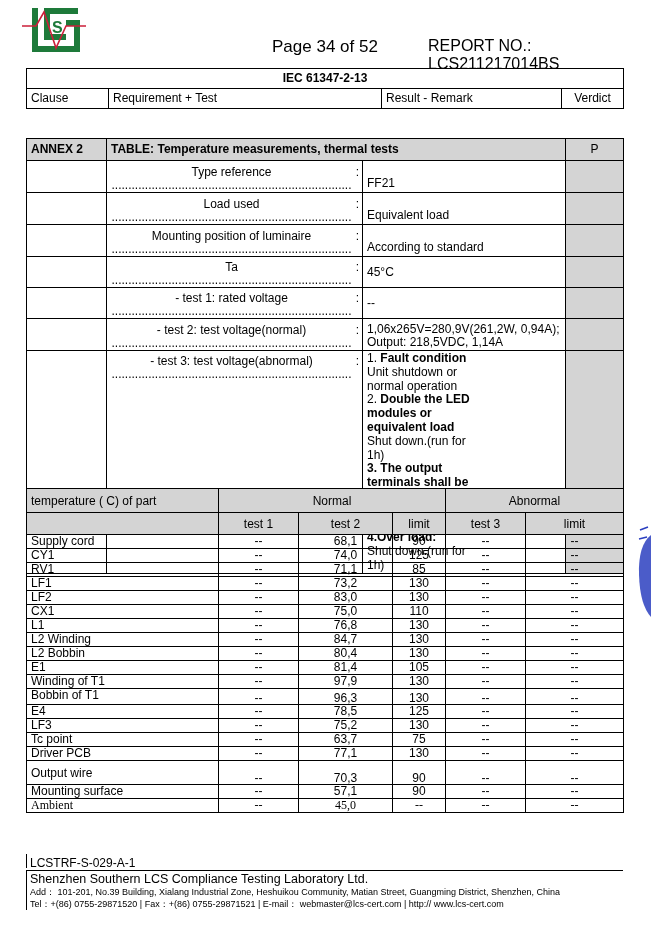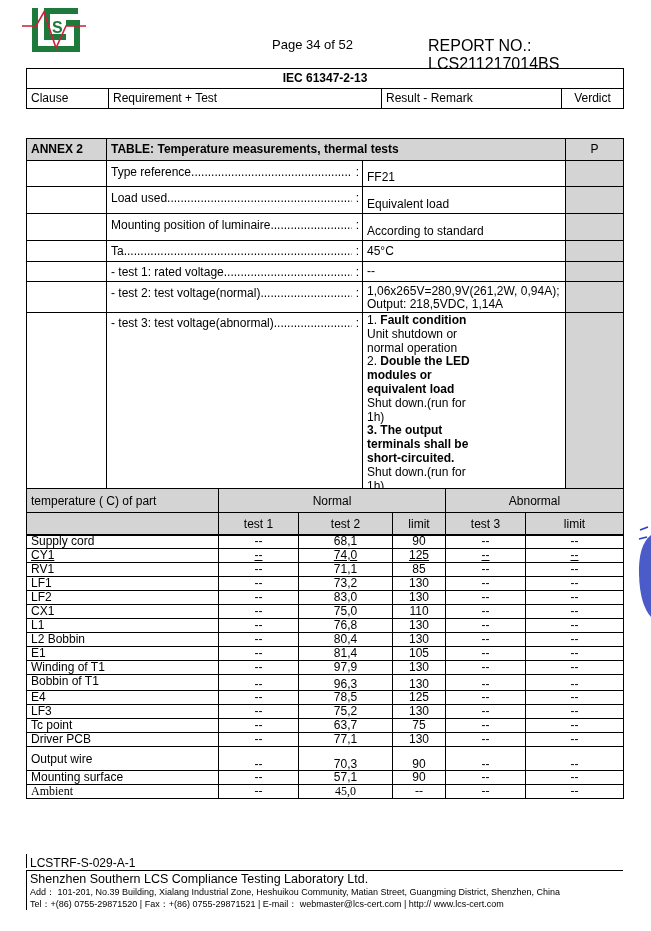--- a/index.html
+++ b/index.html
@@ -1,34 +1,34 @@
 <!DOCTYPE html>
 <html><head>
 <meta charset="utf-8">
 <style>
   html, body { margin: 0; padding: 0; background: #ffffff; }
   body { width: 651px; height: 931px; position: relative; overflow: hidden;
          font-family: "Liberation Sans", sans-serif; color: #000; font-size: 12px; }
   .abs { position: absolute; }
   #logo { left: 22px; top: 6px; width: 66px; height: 50px; }
-  #page-num { left: 272px; top: 37px; font-size: 13px; }
+  #page-num { left: 272px; top: 37px; font-size: 17px; }
   #report-no { left: 428px; top: 37px; font-size: 16px; }
 
   table { border-collapse: collapse; table-layout: fixed; }
   td { border: 1px solid #000; padding: 0 4px; vertical-align: top; font-size: 12px; line-height: 13px; }
 
   #hdr-table { left: 26px; top: 68px; width: 597px; }
   #hdr-table td { height: 19px; vertical-align: middle; }
   .center { text-align: center; }
   .bold { font-weight: bold; }
   .gray { background: #d4d4d4; }
 
   #annex-table { left: 26px; top: 138px; width: 597px; }
   #annex-table td.lbl { position: relative; padding-right: 10px; }
-  .dots { display: flex; align-items: center; white-space: nowrap; overflow: hidden; }
+  .dots { display: flex; align-items: center; white-space: nowrap; overflow: hidden; flex-direction: column; }
   .dots .t { flex: 0 0 auto; }
   .dots .f { flex: 1 1 auto; overflow: hidden; letter-spacing: 0; color: #000; }
   .colon { position: absolute; right: 3px; top: 3px; }
 
   #temp-table { left: 26px; top: 488px; width: 597px; }
   #temp-table td { line-height: 12px; padding: 0 4px; }
   #temp-table td.v { text-align: center; }
 
   #footer-form { left: 30px; top: 856px; font-size: 12px; }
   #footer-line1 { left: 26px; top: 854px; width: 597px; height: 14px; border-left: 1px solid #000; }
@@ -216,21 +216,21 @@
   </tbody>
     <tbody id="temp-body">
       <tr style="height: 14px;">
         <td>Supply cord</td>
         <td class="v">--</td>
         <td class="v">68,1</td>
         <td class="v">90</td>
         <td class="v">--</td>
         <td class="v">--</td>
       </tr>
-      <tr style="height: 14px; text-decoration: underline;">
+      <tr style="height: 14px;">
         <td>CY1</td>
         <td class="v">--</td>
         <td class="v">74,0</td>
         <td class="v">125</td>
         <td class="v">--</td>
         <td class="v">--</td>
       </tr>
       <tr style="height: 14px;">
         <td>RV1</td>
         <td class="v">--</td>
@@ -260,20 +260,28 @@
         <td class="v">--</td>
         <td class="v">75,0</td>
         <td class="v">110</td>
         <td class="v">--</td>
         <td class="v">--</td>
       </tr>
       <tr style="height: 14px;">
         <td>L1</td>
         <td class="v">--</td>
         <td class="v">76,8</td>
+        <td class="v">130</td>
+        <td class="v">--</td>
+        <td class="v">--</td>
+      </tr>
+      <tr style="height: 14px;">
+        <td>L2 Winding</td>
+        <td class="v">--</td>
+        <td class="v">84,7</td>
         <td class="v">130</td>
         <td class="v">--</td>
         <td class="v">--</td>
       </tr>
       <tr style="height: 14px;">
         <td>L2 Bobbin</td>
         <td class="v">--</td>
         <td class="v">80,4</td>
         <td class="v">130</td>
         <td class="v">--</td>

